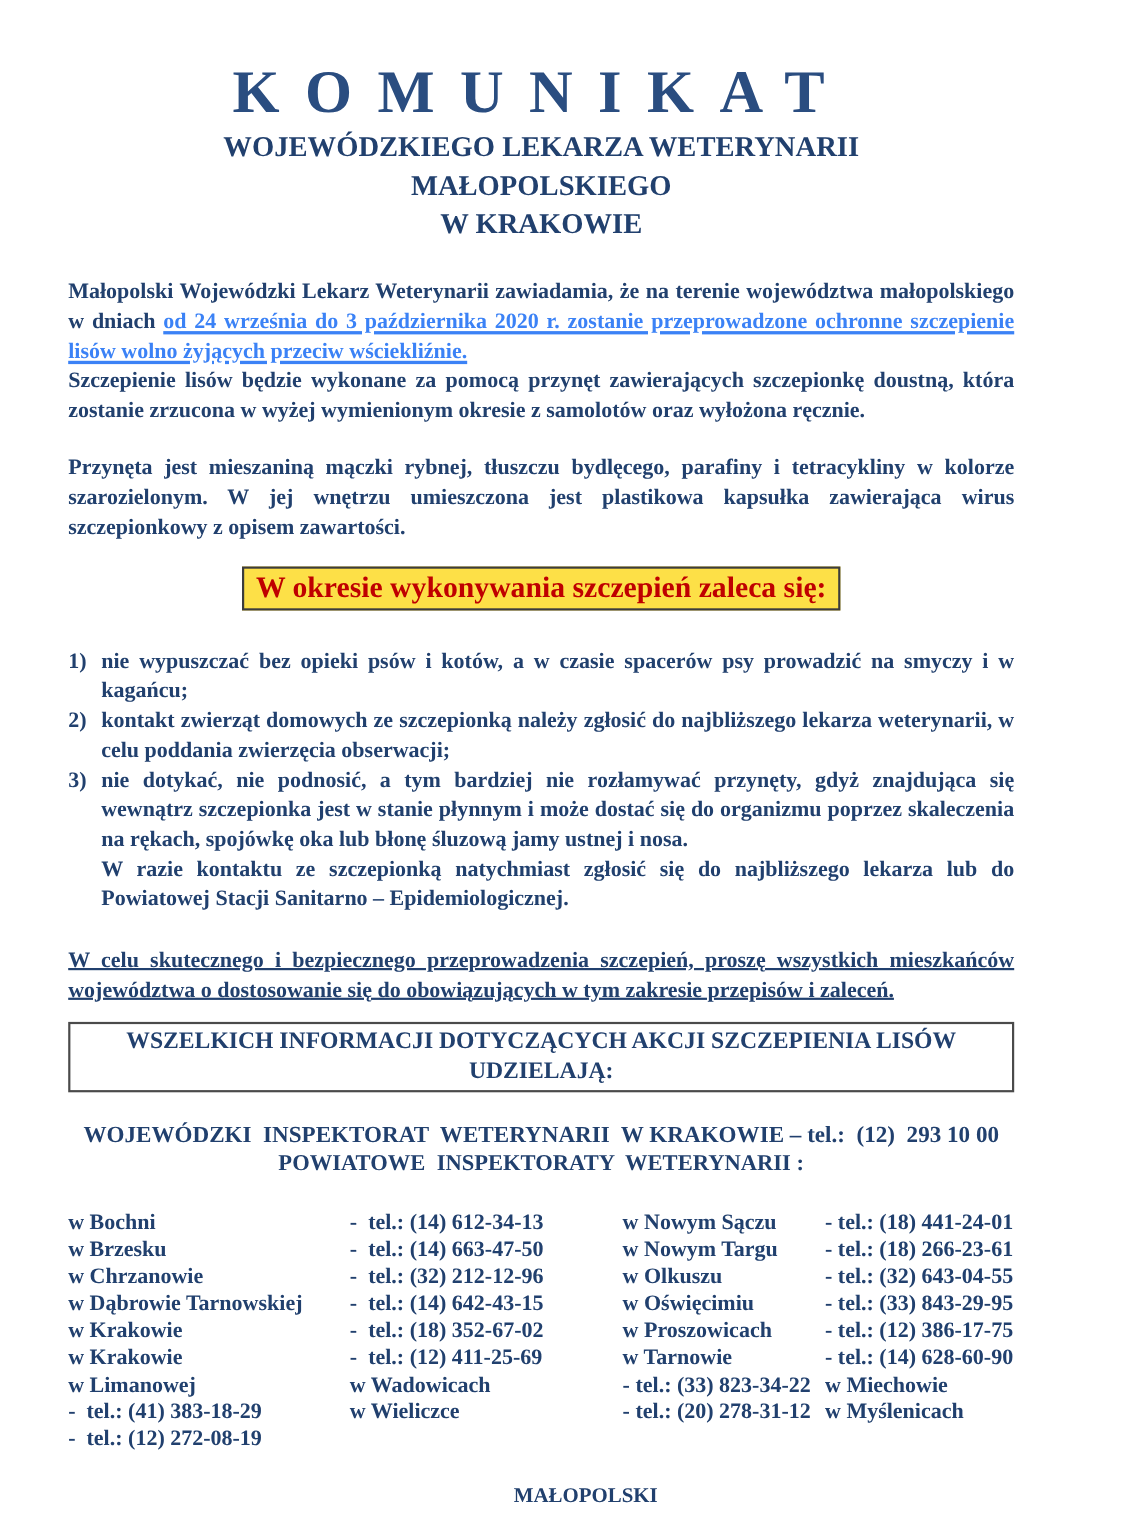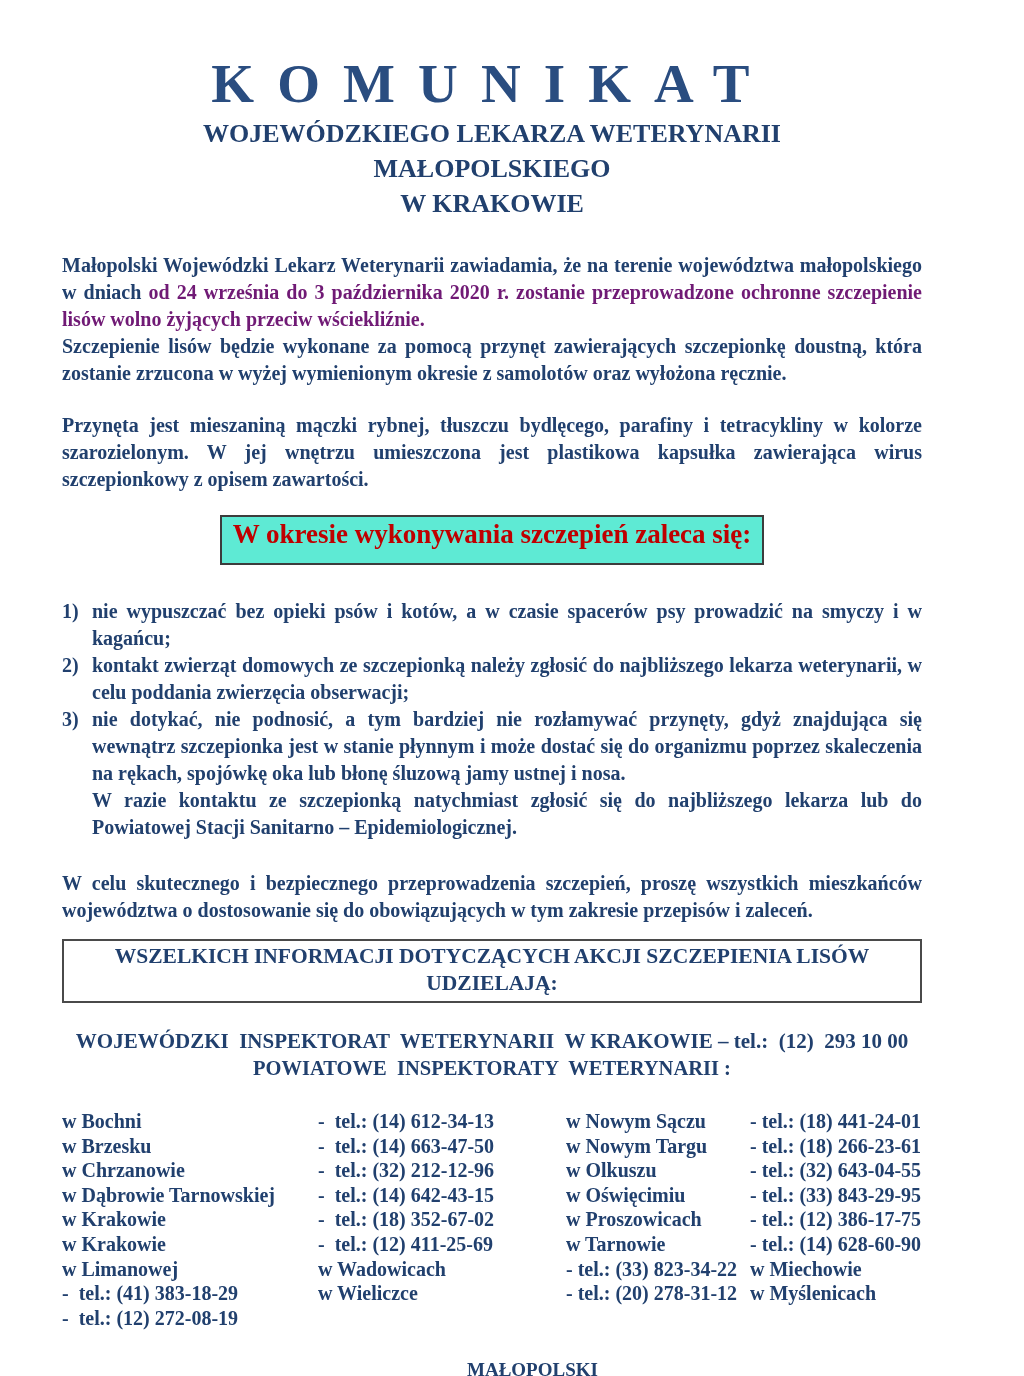--- a/index.html
+++ b/index.html
@@ -34,44 +34,45 @@
 
   
   .body-text {
     font-size:20px;
     line-height:27px;
     text-align:justify;
   }
   .intro { margin-top:31px; }
   .p2 { margin-top:25px; }
   .hl {
-    color:#701a75;
+    color:#3b82f6;
+    text-decoration:underline;
     text-decoration-thickness:2.5px;
     text-underline-offset:3px;
   }
 
   
   .rec-heading-wrap { margin-top:22px; text-align:center; }
   .rec-heading {
     display:inline-block;
     border:2px solid #3c3c3c;
-    padding:1px 11px 13px 11px;
+    padding:1px 11px 3px 11px;
     font-size:27px;
     line-height:32px;
     color:#bf0000;
-    background:#5eead4;
+    background:#fde047;
   }
 
   
   .rec-list { margin-top:33px; }
   .rec-item { position:relative; padding-left:30px; }
   .rec-num { position:absolute; left:0; top:0; }
   .rec-note { margin-top:0; }
 
-  .appeal { margin-top:29px; }
+  .appeal { margin-top:29px;text-decoration:underline; }
 
   
   .info-box {
     margin-top:15px;
     border:2px solid #4a4a4a;
     text-align:center;
     font-size:21.5px;
     line-height:27px;
     padding:2px 2px 4px 2px;
     color:#21406e;

